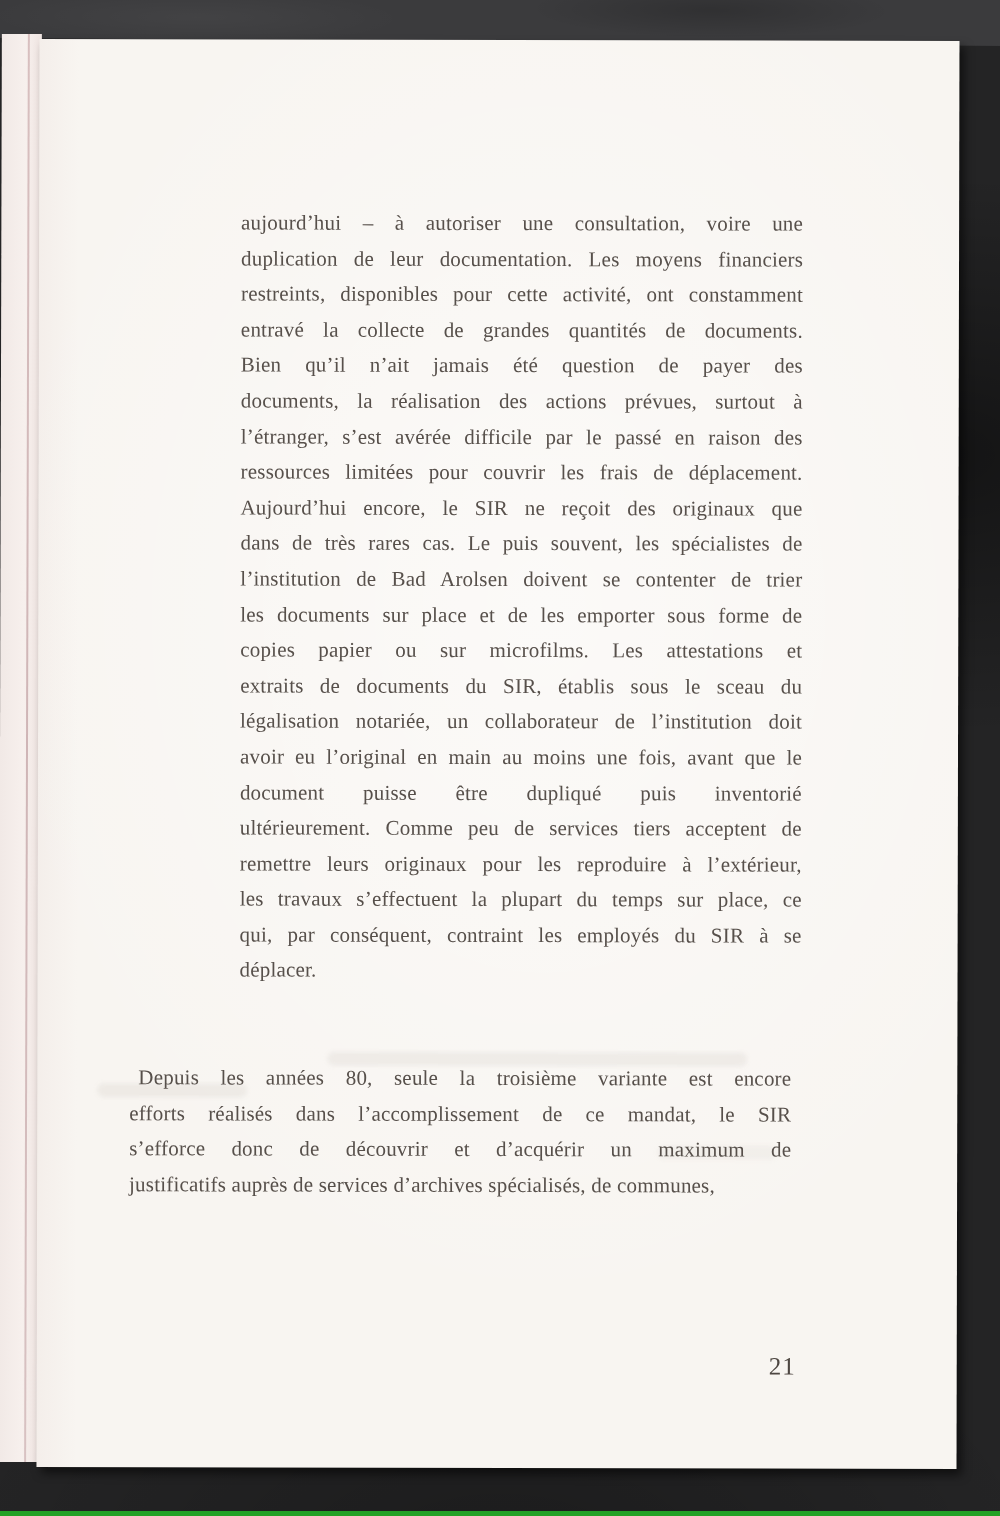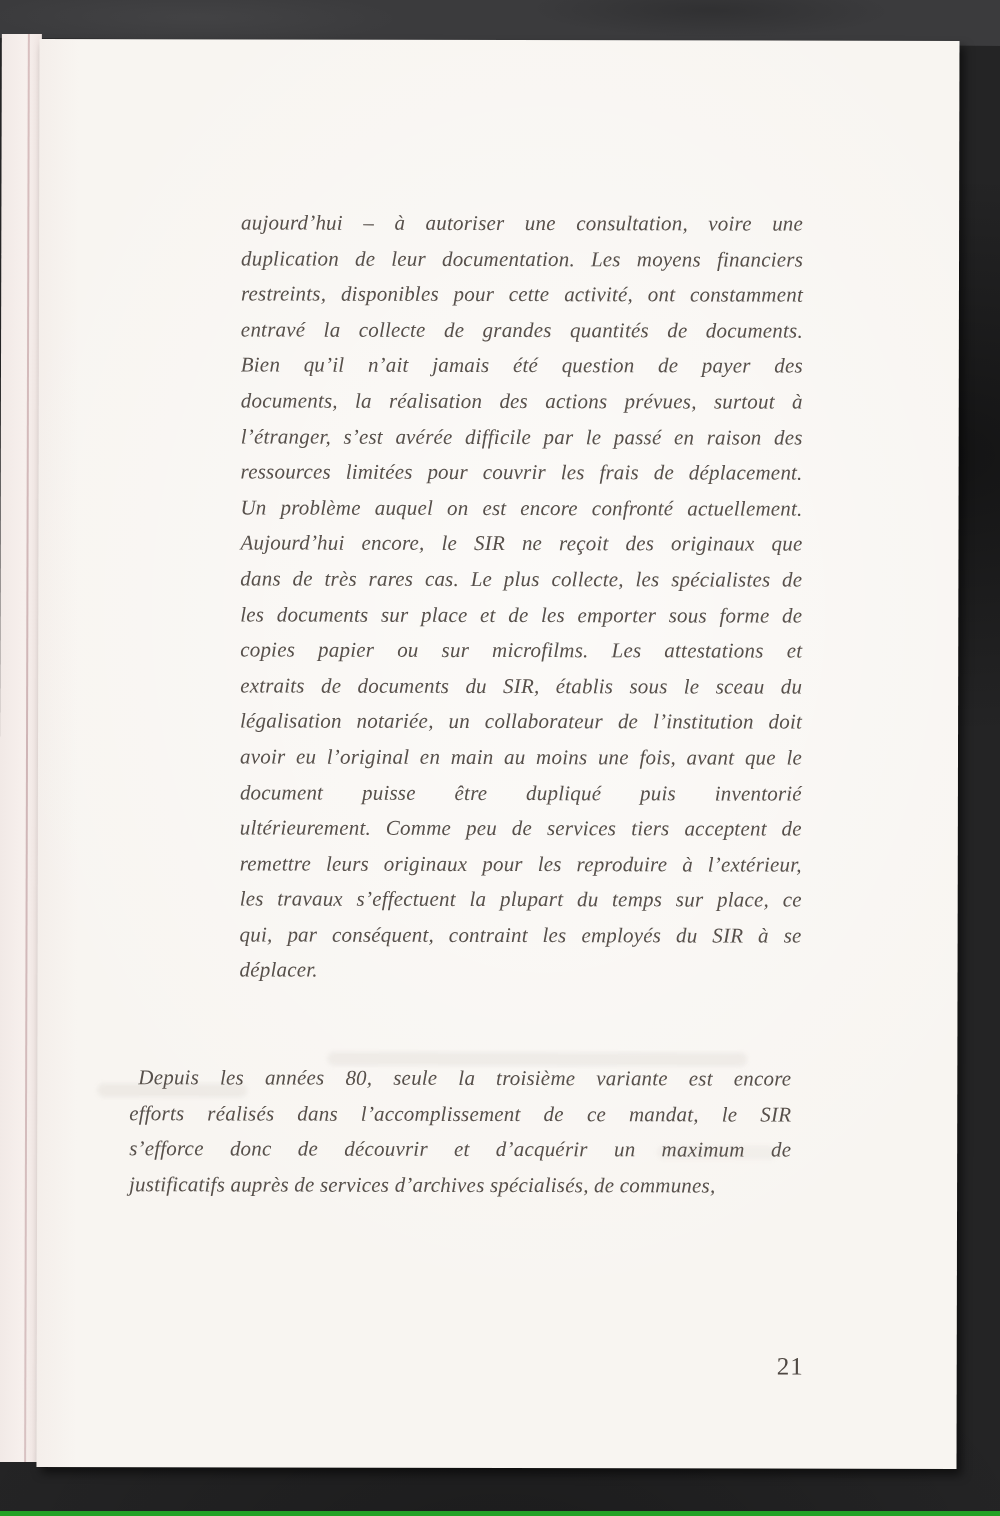--- a/index.html
+++ b/index.html
@@ -55,27 +55,27 @@
   
   .text-block {
     position: absolute;
     color: #57504b;
     font-size: 21px;
     line-height: 35.6px;
     letter-spacing: 0.2px;
   }
   .para-continuation { left: 202px; top: 166px; width: 562px; }
   .para-depuis       { left: 92px; top: 1021px; width: 662px; }
-  .text-line { text-align: justify; text-align-last: justify; white-space: normal; font-style: italic; }
+  .text-line { text-align: justify; text-align-last: justify; white-space: normal; }
   .text-line.last-line { text-align: left; text-align-last: left; }
   .para-depuis .text-line:first-child { text-indent: 9px; }
 
   .page-number {
     position: absolute; left: 732px; top: 1312px;
-    color: #4e4742; font-size: 25px; letter-spacing: 1px; margin-left: 8px;
+    color: #4e4742; font-size: 25px; letter-spacing: 1px;
   }
 
   
   .smudge {
     position: absolute; height: 14px; border-radius: 7px;
     background: rgba(150,135,125,0.10); filter: blur(2px);
   }
   .smudge-1 { left: 290px; top: 1012px; width: 420px; }
   .smudge-2 { left: 60px;  top: 1044px; width: 150px; }
   .smudge-3 { left: 620px; top: 1105px; width: 120px; background: rgba(150,135,125,0.07); }
@@ -96,23 +96,23 @@
 
   <div class="text-block para-continuation">
       <div class="text-line">aujourd’hui – à autoriser une consultation, voire une</div>
       <div class="text-line">duplication de leur documentation. Les moyens financiers</div>
       <div class="text-line">restreints, disponibles pour cette activité, ont constamment</div>
       <div class="text-line">entravé la collecte de grandes quantités de documents.</div>
       <div class="text-line">Bien qu’il n’ait jamais été question de payer des</div>
       <div class="text-line">documents, la réalisation des actions prévues, surtout à</div>
       <div class="text-line">l’étranger, s’est avérée difficile par le passé en raison des</div>
       <div class="text-line">ressources limitées pour couvrir les frais de déplacement.</div>
-      <div class="text-line">Un problème auquel on est encore confronté actuellement.</div>
       <div class="text-line">Aujourd’hui encore, le SIR ne reçoit des originaux que</div>
-      <div class="text-line">dans de très rares cas. Le plus collecte, les spécialistes de</div>
+      <div class="text-line">dans de très rares cas. Le puis souvent, les spécialistes de</div>
+      <div class="text-line">l’institution de Bad Arolsen doivent se contenter de trier</div>
       <div class="text-line">les documents sur place et de les emporter sous forme de</div>
       <div class="text-line">copies papier ou sur microfilms. Les attestations et</div>
       <div class="text-line">extraits de documents du SIR, établis sous le sceau du</div>
       <div class="text-line">légalisation notariée, un collaborateur de l’institution doit</div>
       <div class="text-line">avoir eu l’original en main au moins une fois, avant que le</div>
       <div class="text-line">document puisse être dupliqué puis inventorié</div>
       <div class="text-line">ultérieurement. Comme peu de services tiers acceptent de</div>
       <div class="text-line">remettre leurs originaux pour les reproduire à l’extérieur,</div>
       <div class="text-line">les travaux s’effectuent la plupart du temps sur place, ce</div>
       <div class="text-line">qui, par conséquent, contraint les employés du SIR à se</div>

